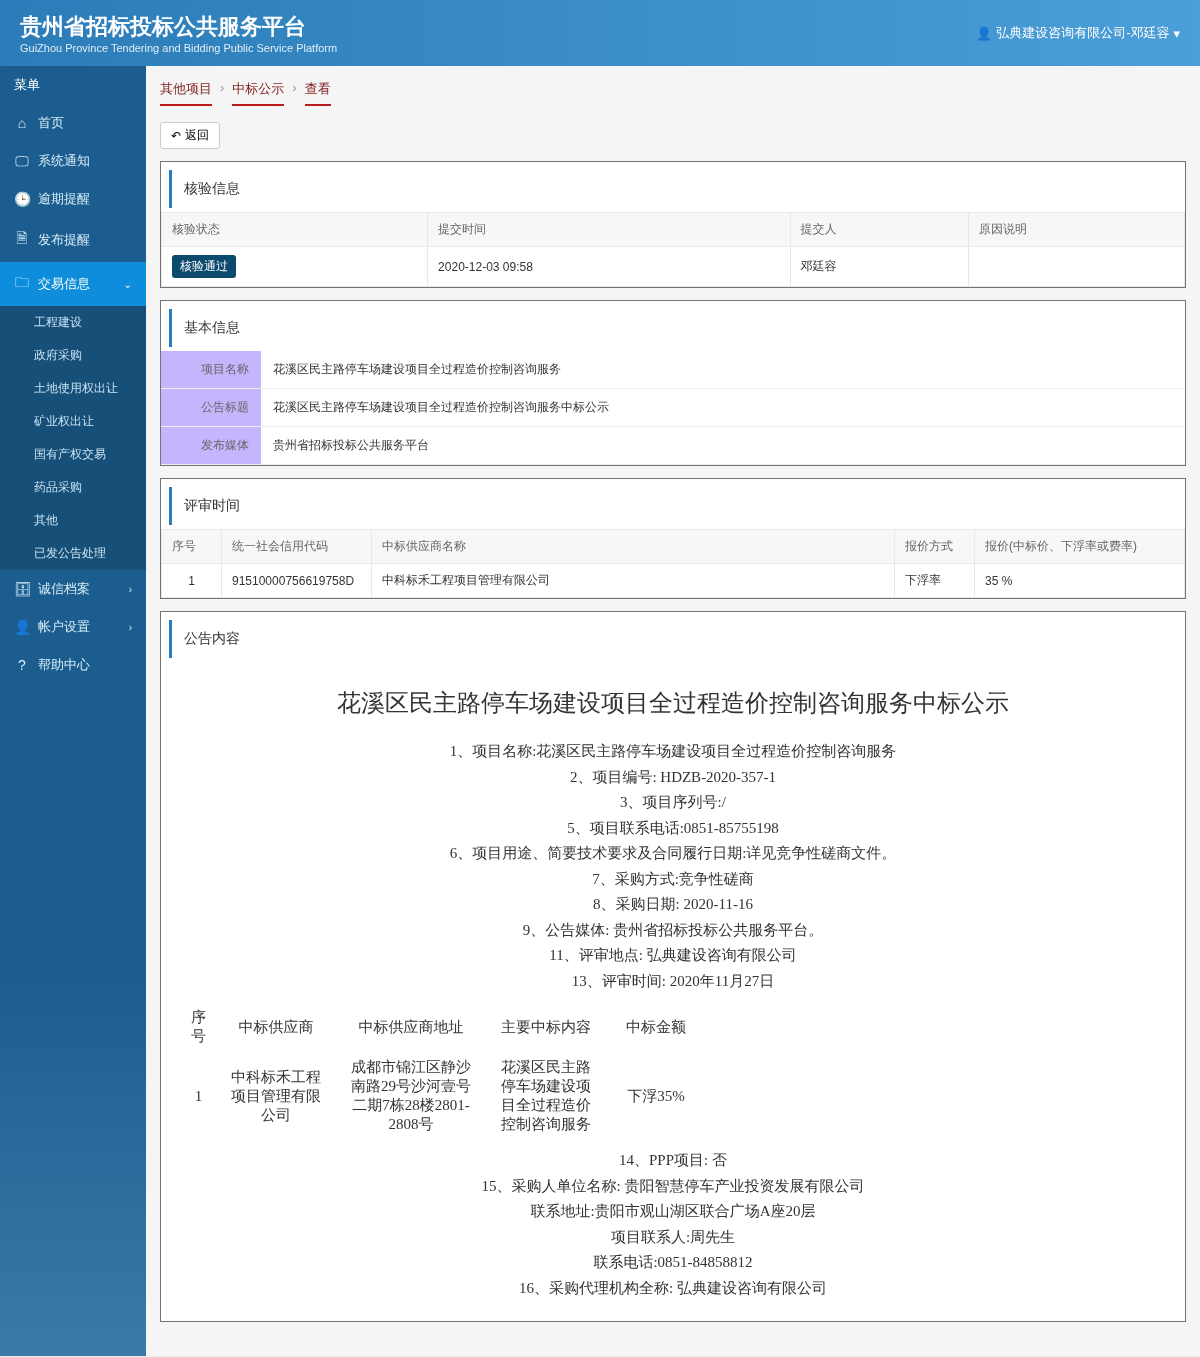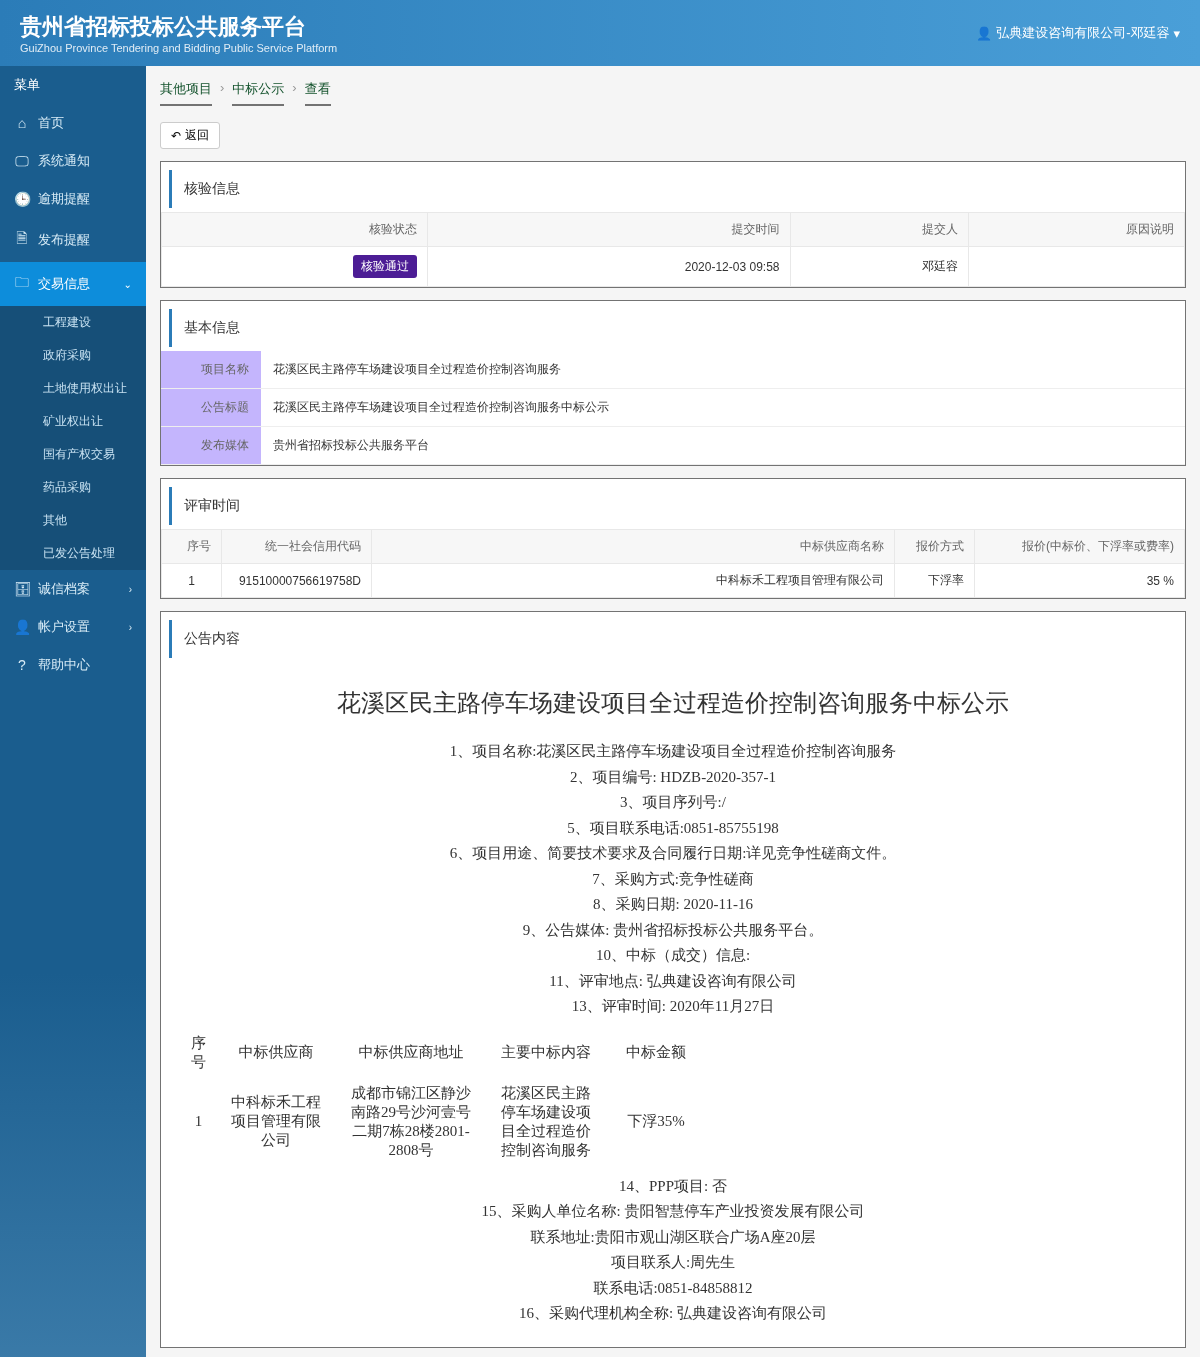--- a/index.html
+++ b/index.html
@@ -33,21 +33,21 @@
       padding: 10px 14px;
       display: flex;
       align-items: center;
       gap: 8px;
       cursor: pointer;
       font-size: 13px;
       color: #d8ecf7;
     }
     .menu-item.active { background: #0d8ddb; color: #fff; }
     .menu-item .icon { width: 16px; text-align: center; font-size: 14px; }
-    .submenu { background: rgba(0,0,0,0.15); padding-left: 9px; }
+    .submenu { background: rgba(0,0,0,0.15); }
     .submenu-item {
       padding: 8px 14px 8px 34px;
       font-size: 12px;
       cursor: pointer;
       color: #c8e2f2;
     }
     .chevron { margin-left: auto; font-size: 10px; }
     .main {
       flex: 1;
       background: #f5f5f5;
@@ -56,22 +56,22 @@
     .breadcrumb {
       display: flex;
       gap: 8px;
       font-size: 13px;
       color: #555;
       padding-bottom: 6px;
       margin-bottom: 10px;
     }
     .breadcrumb span {
       padding-bottom: 6px;
-      border-bottom: 2px solid #737373;
-      color: #14532d;
+      border-bottom: 2px solid #b91c1c;
+      color: #7f1d1d;
     }
     .breadcrumb .sep { border: none; color: #999; }
     .back-btn {
       background: #fff;
       border: 1px solid #ccc;
       border-radius: 3px;
       padding: 4px 10px;
       font-size: 12px;
       cursor: pointer;
       display: inline-flex;
@@ -91,29 +91,29 @@
       font-weight: 500;
     }
     table.info {
       width: 100%;
       border-collapse: collapse;
       font-size: 12px;
     }
     table.info th, table.info td {
       border: 1px solid #e8e8e8;
       padding: 8px 10px;
-      text-align: right;
+      text-align: left;
     }
     table.info th {
       background: #f7f7f7;
       font-weight: normal;
       color: #666;
     }
     .badge-pass {
-      background: #4c1d95;
+      background: #0c4a6e;
       color: #fff;
       padding: 3px 8px;
       border-radius: 3px;
       font-size: 12px;
       display: inline-block;
     }
     .kv-row { display: flex; border-bottom: 1px solid #eee; }
     .kv-label {
       width: 100px;
       text-align: right;
@@ -308,21 +308,20 @@
         <div class="content-title">花溪区民主路停车场建设项目全过程造价控制咨询服务中标公示</div>
         <div id="notice-lines">
             <p>1、项目名称:花溪区民主路停车场建设项目全过程造价控制咨询服务</p>
             <p>2、项目编号: HDZB-2020-357-1</p>
             <p>3、项目序列号:/</p>
             <p>5、项目联系电话:0851-85755198</p>
             <p>6、项目用途、简要技术要求及合同履行日期:详见竞争性磋商文件。</p>
             <p>7、采购方式:竞争性磋商</p>
             <p>8、采购日期: 2020-11-16</p>
             <p>9、公告媒体: 贵州省招标投标公共服务平台。</p>
-            <p>10、中标（成交）信息:</p>
             <p>11、评审地点: 弘典建设咨询有限公司</p>
             <p>13、评审时间: 2020年11月27日</p>
           </div>
         <table class="inner-table">
           <tbody>
               <tr>
             <th class="col-idx">序号</th>
             <th class="col-sup">中标供应商</th>
             <th class="col-addr">中标供应商地址</th>
             <th class="col-cont">主要中标内容</th>

